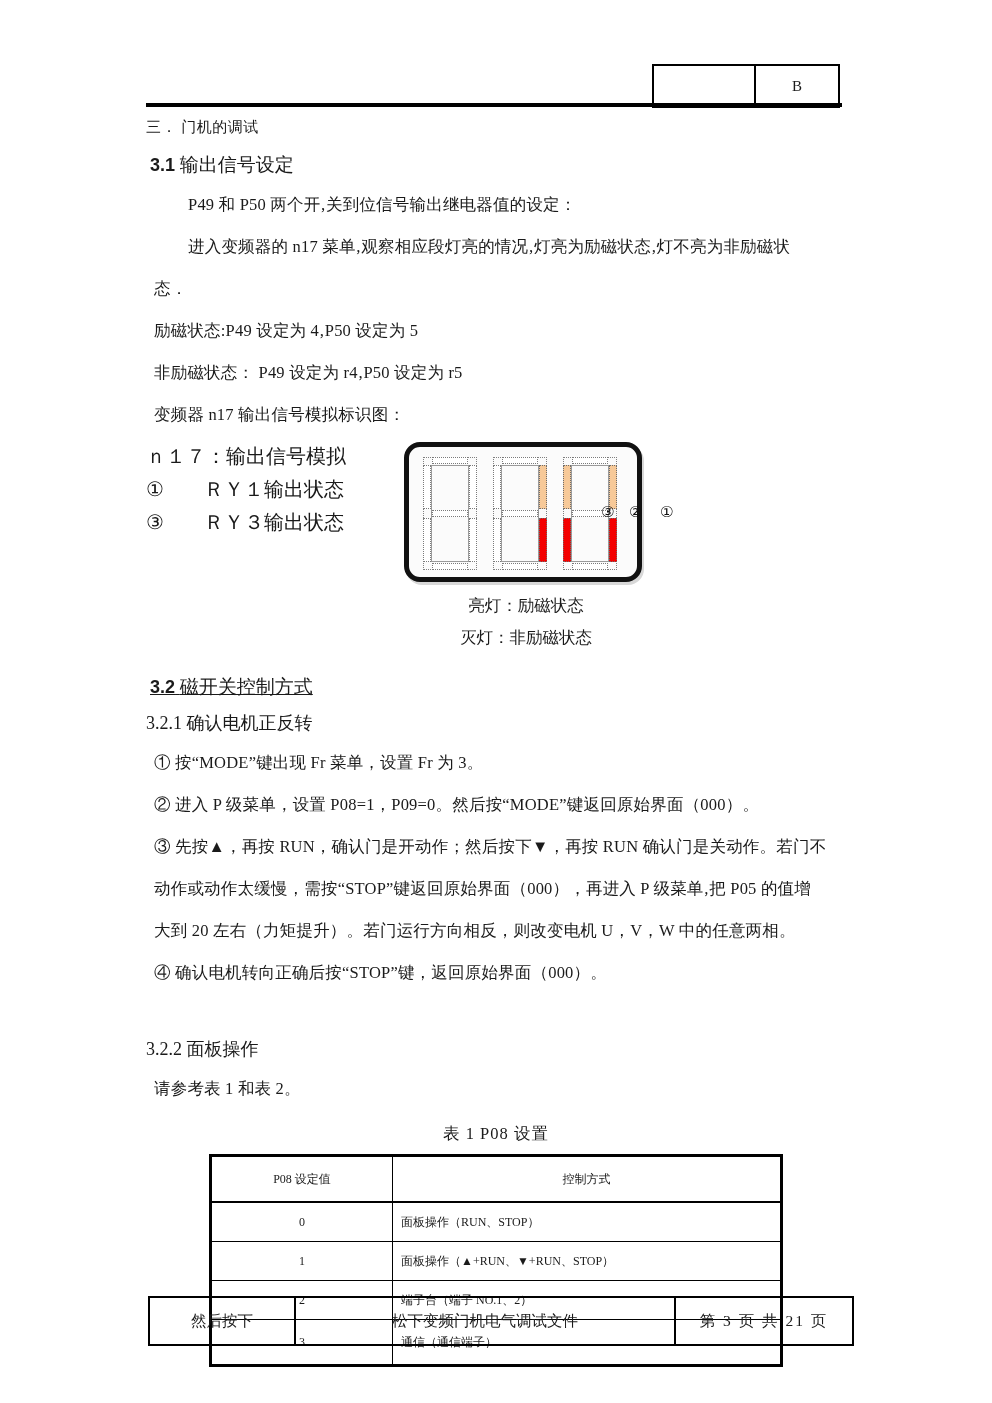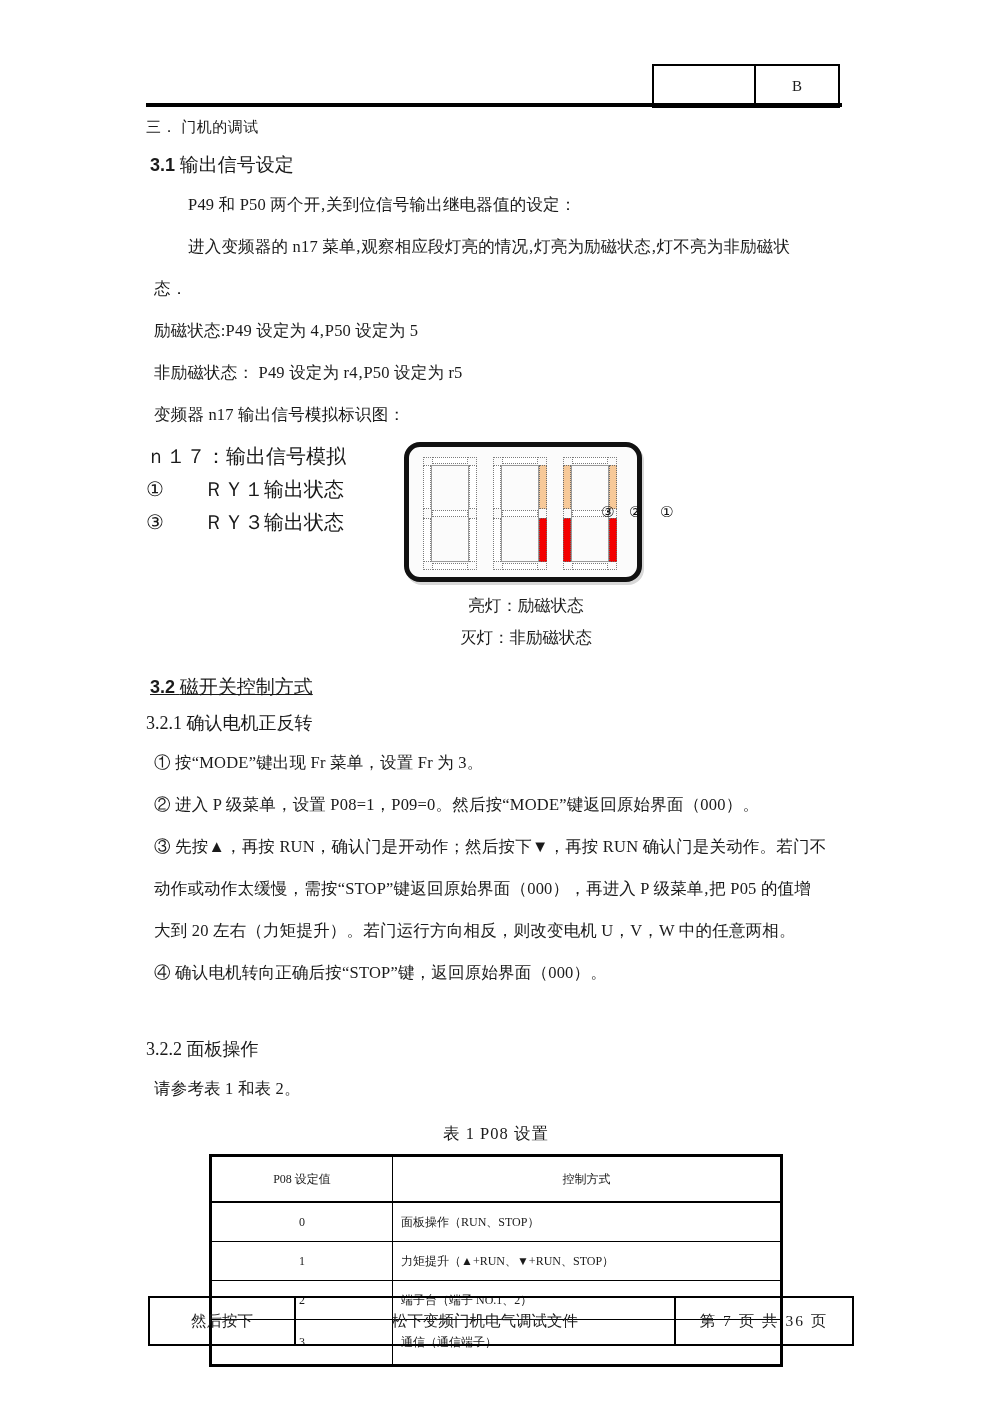--- a/index.html
+++ b/index.html
@@ -318,38 +318,38 @@
           <tr class="hd">
         <td class="c1 outer-l">P08 设定值</td>
         <td class="c2 outer-r">控制方式</td>
       </tr>
       <tr>
         <td class="c1 outer-l">0</td>
         <td class="c2 outer-r">面板操作（RUN、STOP）</td>
       </tr>
       <tr>
         <td class="c1 outer-l">1</td>
-        <td class="c2 outer-r">力矩提升（▲+RUN、▼+RUN、STOP）</td>
+        <td class="c2 outer-r">面板操作（▲+RUN、▼+RUN、STOP）</td>
       </tr>
       <tr>
         <td class="c1 outer-l">2</td>
         <td class="c2 outer-r">端子台（端子 NO.1、2）</td>
       </tr>
       <tr class="last">
         <td class="c1 outer-l">3</td>
         <td class="c2 outer-r">通信（通信端子）</td>
       </tr>
     </tbody>
       </table>
 
   </div>
 
   <table class="ftr">
     <tbody>
         <tr>
       <td class="f1">然后按下</td>
       <td class="f2">松下变频门机电气调试文件</td>
-      <td class="f3 sp">第 7 页 共 36 页</td>
+      <td class="f3 sp">第 3 页 共 21 页</td>
     </tr>
   </tbody>
     </table>
 
 </div>
 
 </body></html>

